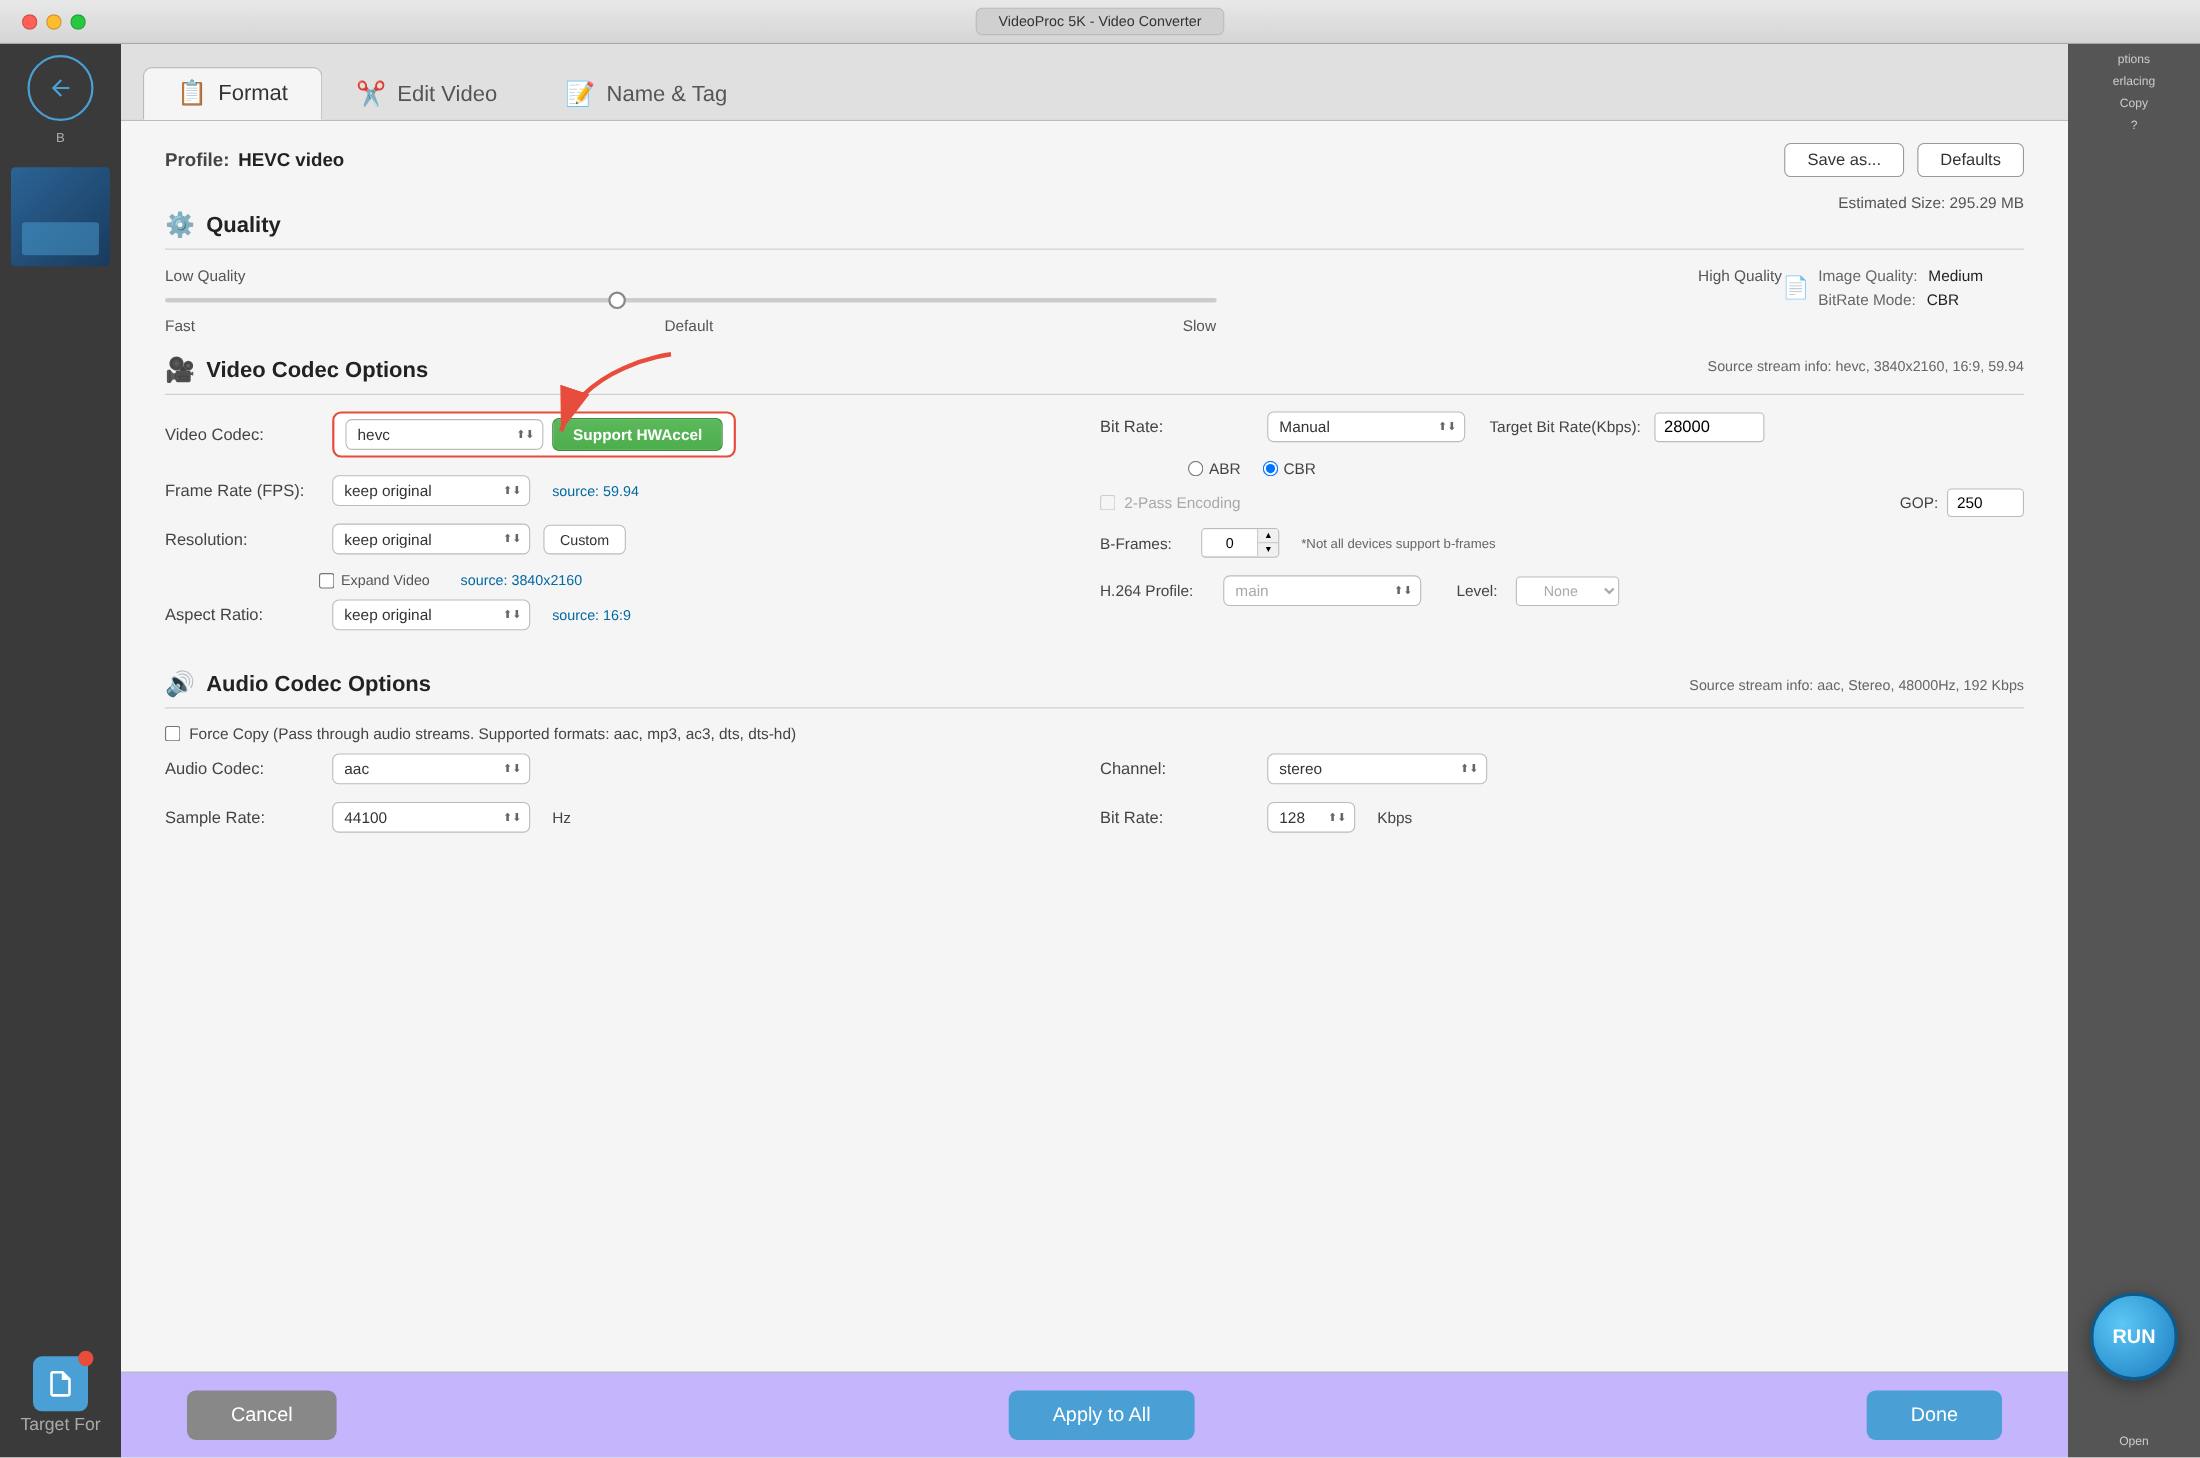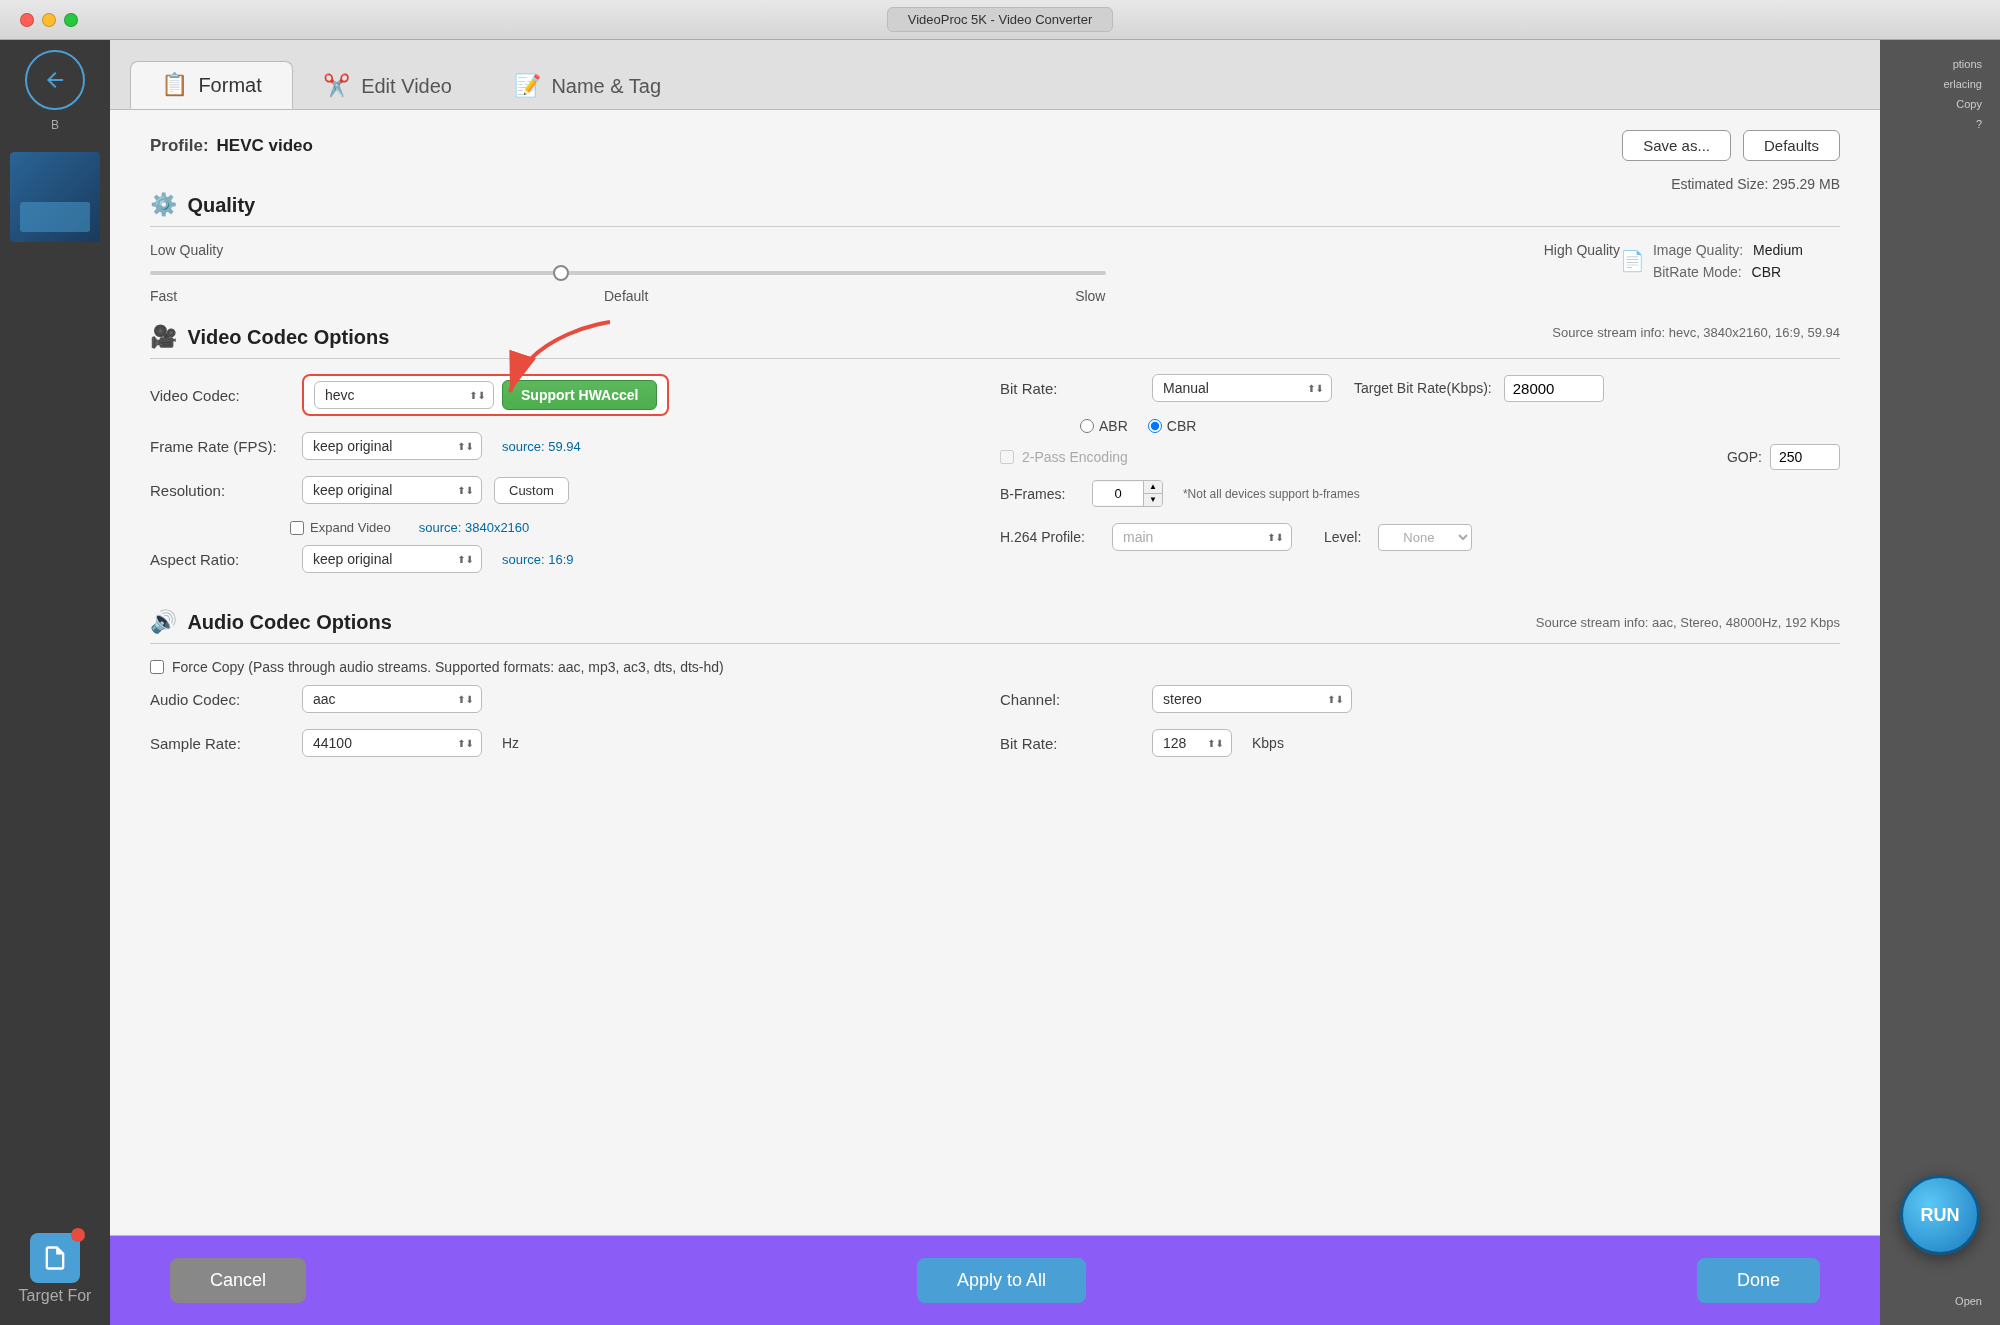--- a/index.html
+++ b/index.html
@@ -381,22 +381,22 @@
       display: flex;
       align-items: center;
       gap: 8px;
       font-size: 14px;
       color: #444;
       margin-bottom: 10px;
     }
 
     
     .bottom-bar {
-      height: 90px;
-      background: #8b5cf6;
+      height: 78px;
+      background: #c4b5fd;
       border-top: 1px solid #bbb;
       display: flex;
       align-items: center;
       justify-content: space-between;
       padding: 0 60px;
     }
     .btn-cancel {
       padding: 12px 40px;
       background: #888;
       color: white;
@@ -424,22 +424,22 @@
       cursor: pointer;
     }
 
     
     .right-panel {
       width: 120px;
       background: #555;
       height: 100%;
       display: flex;
       flex-direction: column;
-      align-items: flex-end;
-      padding: 18px;
+      align-items: center;
+      padding: 8px;
       gap: 8px;
       font-size: 11px;
       color: #ccc;
     }
     .right-panel-item {
       cursor: pointer;
       text-align: center;
     }
 
     .two-pass-row {

